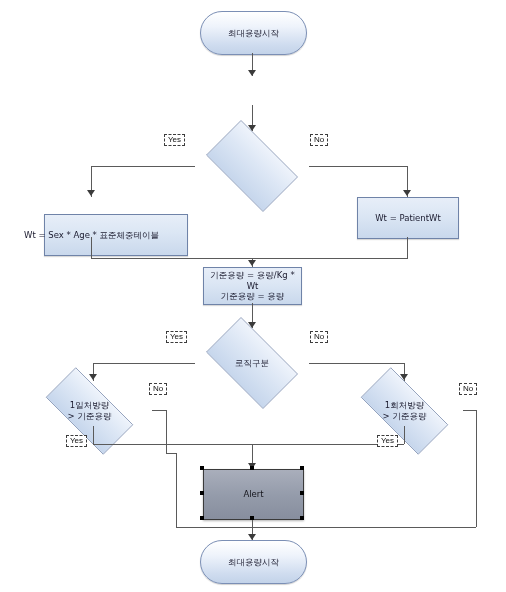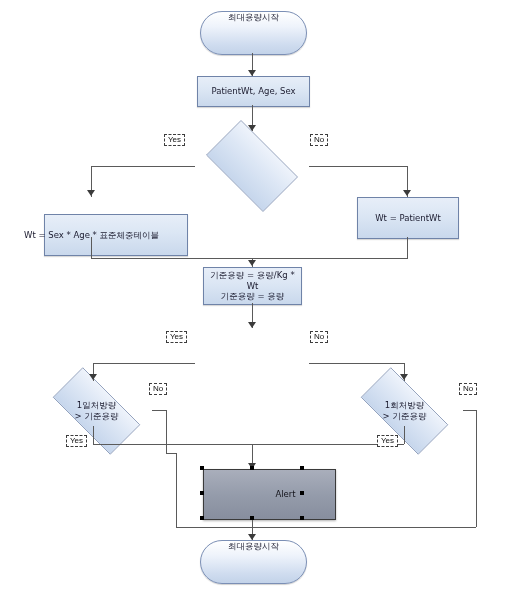--- a/index.html
+++ b/index.html
@@ -13,21 +13,21 @@
   .nodetext{
     position:relative;z-index:3;
     font-size:8.5px;color:#1a1a2e;line-height:1.25;
     text-align:center;white-space:pre-line;
     font-family:"DejaVu Sans","Liberation Sans",sans-serif;
   }
 
   
   .terminator{
     position:absolute;
-    display:flex;justify-content:center;
+    display:flex;align-items:center;justify-content:center;
     border:1px solid #7b8fb5;
     border-radius:40px;
     background:linear-gradient(to bottom,#ffffff 0%,#eef3fb 35%,#cfdcef 78%,#c3d3e9 100%);
     box-shadow:0 1px 1px rgba(0,0,0,.18);
   }
 
   
   .process{
     position:absolute;
     display:flex;align-items:center;justify-content:center;
@@ -41,21 +41,20 @@
     white-space:nowrap;text-align:left;
   }
 
   
   .alertbox{
     position:absolute;
     display:flex;align-items:center;justify-content:center;
     border:1px solid #3a3a3a;
     background:linear-gradient(to bottom,#a9aebb 0%,#959cab 50%,#878e9e 100%);
     box-shadow:0 1px 2px rgba(0,0,0,.3);
-    padding-left:32px;
   }
   .alertbox .nodetext{color:#15151c;}
   .handle{
     position:absolute;width:4px;height:4px;background:#000;z-index:12;
   }
 
   
   .diamond{position:absolute;}
   .diamond .dshape{
     position:absolute;inset:0;
@@ -146,23 +145,20 @@
 
   <div class="ln lnh" style="left:176px;top:527px;width:300px;"></div>
 
   <div class="ln lnv" style="left:252px;top:518px;height:22px;"></div>
   <div class="arrow" style="left:248px;top:534px;"></div>
 
   <div class="terminator" style="left:200px;top:11px;width:105px;height:42px;">
     <span class="nodetext">최대용량시작</span>
   </div>
 
-  <div class="process" style="left:197px;top:76px;width:111px;height:29px;">
-    <span class="nodetext">PatientWt, Age, Sex</span>
-  </div>
 
   <div class="diamond" style="left:195px;top:131px;width:114px;height:70px;">
     <div class="dshape"></div>
   </div>
 
   <div class="edgelabel" style="left:164px;top:134px;">Yes</div>
 
   <div class="edgelabel" style="left:310px;top:134px;">No</div>
 
   <div class="process overflowtext" style="left:44px;top:214px;width:142px;height:40px;">
@@ -171,25 +167,29 @@
 
   <div class="process" style="left:203px;top:267px;width:97px;height:36px;">
     <span class="nodetext">기준용량 = 용량/Kg * Wt
 기준용량 = 용량</span>
   </div>
 
   <div class="process" style="left:357px;top:197px;width:100px;height:40px;">
     <span class="nodetext">Wt = PatientWt</span>
   </div>
 
+  <div class="diamond" style="left:195px;top:328px;width:114px;height:70px;">
+    <div class="dshape"></div>
+    <span class="nodetext">로직구분</span>
+  </div>
 
   <div class="edgelabel" style="left:166px;top:331px;">Yes</div>
   <div class="edgelabel" style="left:310px;top:331px;">No</div>
 
-  <div class="diamond" style="left:39px;top:381px;width:115px;height:60px;">
+  <div class="diamond" style="left:32px;top:381px;width:115px;height:60px;">
     <div class="dshape"></div>
     <span class="nodetext">1일처방량
 &gt; 기준용량</span>
   </div>
   <div class="edgelabel" style="left:149px;top:383px;">No</div>
   <div class="edgelabel" style="left:66px;top:435px;">Yes</div>
 
   <div class="diamond" style="left:347px;top:381px;width:115px;height:60px;">
     <div class="dshape"></div>
     <span class="nodetext">1회처방량

